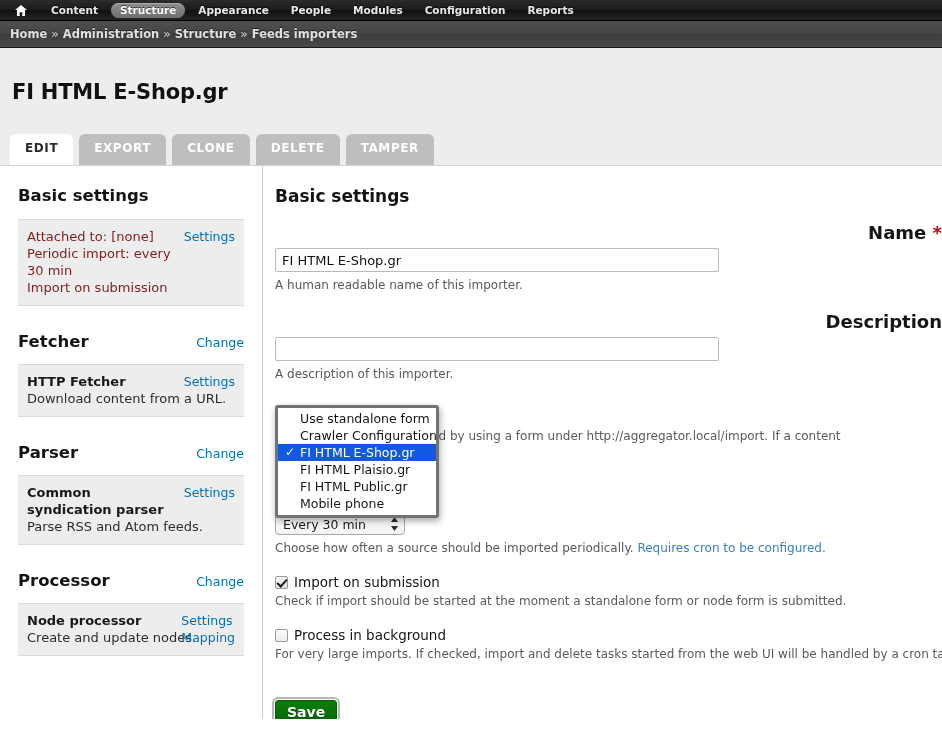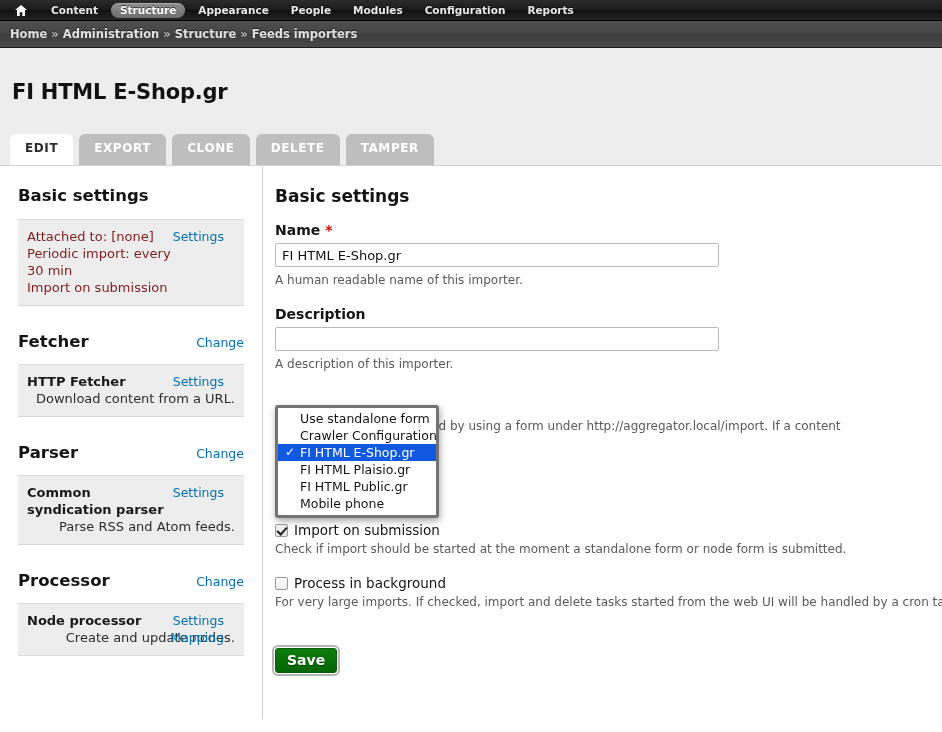--- a/index.html
+++ b/index.html
@@ -151,35 +151,33 @@
   .plugin-box {
     background: #ededed;
     border-top: 1px solid #d9d9d9;
     border-bottom: 1px solid #d9d9d9;
     padding: 8px 9px 9px 9px;
     position: relative;
     line-height: 17px;
   }
   .plugin-box .links {
     position: absolute;
-    right: 20px;
+    right: 9px;
     top: 8px;
-    text-align: right;
     line-height: 17px;
   }
   .plugin-name {
     font-weight: bold;
     color: #191919;
     font-size: 13px;
     padding-right: 62px;
   }
   .plugin-desc {
     color: #2d2d2d;
     font-size: 13px;
-    text-align: right;
   }
   .plain-line {
     color: #7f1d1d;
     font-size: 13px;
     padding-right: 62px;
   }
   a.lnk {
     color: #0071b3;
     text-decoration: none;
     font-size: 12.5px;
@@ -188,24 +186,25 @@
   a.lnk.inline { display: inline; }
 
   
   .form-h {
     font-size: 17px;
     font-weight: bold;
     color: #141414;
     margin: 0 0 16px 0;
   }
   .f-label {
-    font-size: 14px;
+    font-size: 18px;
     font-weight: bold;
     color: #151515;
     margin: 0 0 5px 0;
+    text-align: right;
   }
   .req { color: #c00; font-weight: bold; }
   .f-input {
     display: block;
     width: 444px;
     height: 24px;
     box-sizing: border-box;
     border: 1px solid #b9b9b9;
     border-radius: 2px;
     padding: 2px 6px;
@@ -432,20 +431,37 @@
       <div class="f-desc">A description of this importer.</div>
     </div>
 
     
     <div class="f-group" style="min-height:86px">
       <div class="f-desc" style="margin-top:46px; white-space:nowrap;">
         <span>elected a source is imported by using a form under http://aggregator.local/import. If a content</span>
       </div>
     </div>
 
+    <div class="f-group" style="margin-top:-18px">
+      <div class="select-wrap">
+        <select class="f-select">
+          <option>Every 30 min</option>
+        </select>
+        <span class="select-arrows">
+          <svg width="7" height="14" viewBox="0 0 7 14" aria-hidden="true">
+            <path d="M3.5 0 L7 5 L0 5 Z" fill="#2b2b2b"></path>
+            <path d="M3.5 14 L0 9 L7 9 Z" fill="#2b2b2b"></path>
+          </svg>
+        </span>
+      </div>
+      <div class="f-desc">
+        <span>Choose how often a source should be imported periodically.</span>
+        <a href="#">Requires cron to be configured.</a>
+      </div>
+    </div>
 
     <div class="f-group">
       <div class="cb-row">
         <span class="cb checked"></span>
         <span class="cb-label">Import on submission</span>
       </div>
       <div class="f-desc" style="margin-top:2px">Check if import should be started at the moment a standalone form or node form is submitted.</div>
     </div>
 
     <div class="f-group">

